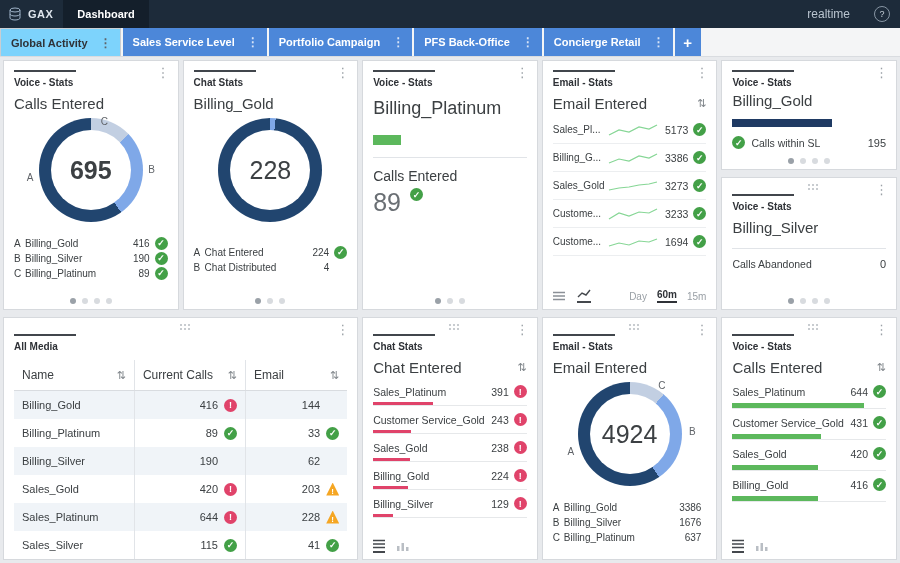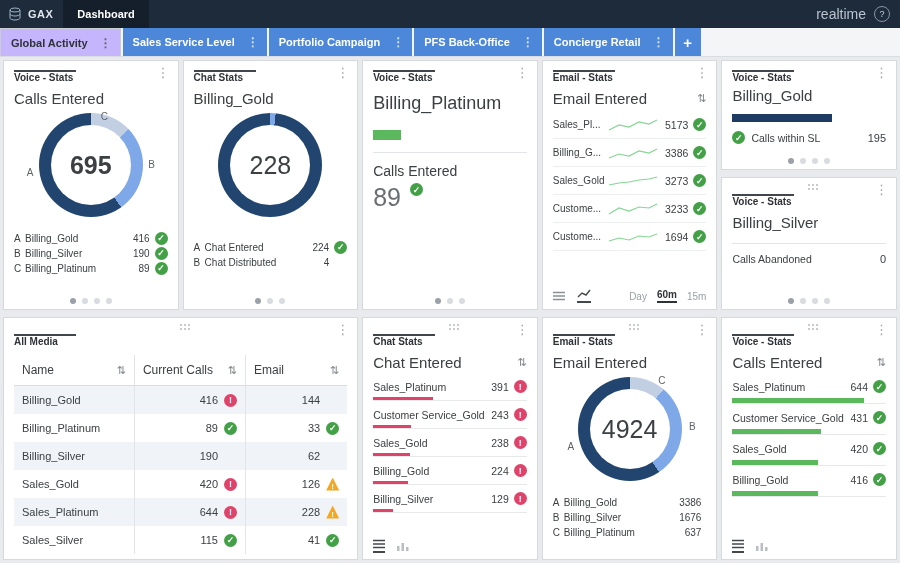--- a/index.html
+++ b/index.html
@@ -5,44 +5,44 @@
   html,body{margin:0;padding:0}
   body{width:900px;height:563px;overflow:hidden;background:#e8eaed;font-family:"Liberation Sans",sans-serif;-webkit-font-smoothing:antialiased}
   .app{display:flex;flex-direction:column;width:900px;height:563px}
 
   
   .topbar{height:28px;background:#1d2b3a;display:flex;align-items:center;color:#fff;flex:0 0 auto}
   .logo{margin:0 6px 0 8px;display:flex;align-items:center}
   .brand{font-size:11px;font-weight:bold;letter-spacing:.5px;margin-right:10px;color:#dfe6ee}
   .navitem{font-size:11px;font-weight:bold;height:100%;display:flex;align-items:center;padding:0 14px;background:#141f2b;cursor:pointer}
   .spacer{flex:1}
-  .mode{font-size:14px;color:#b9c4cf;margin-right:8px}
+  .mode{font-size:12px;color:#b9c4cf;margin-right:24px}
   .help{width:14px;height:14px;border:1px solid #8795a3;border-radius:50%;font-size:9px;display:flex;align-items:center;justify-content:center;color:#c7d0d9;margin-right:10px;cursor:pointer}
 
   
   .tabbar{height:28px;background:#f4f5f6;display:flex;align-items:stretch;border-bottom:1px solid #d9dce0;flex:0 0 auto}
   .tab{display:flex;align-items:center;background:#4c87d9;color:#fff;font-size:11px;font-weight:bold;padding:0 4px 0 10px;margin-right:2px;cursor:pointer;white-space:nowrap}
   .tab .kebab{color:#d7e4f8;margin-left:8px;font-size:12px;padding:0 4px}
-  .tab.active{background:#c4b5fd;color:#2f3237;border:1px solid #c9cdd2;border-bottom:none}
+  .tab.active{background:#7dd3fc;color:#2f3237;border:1px solid #c9cdd2;border-bottom:none}
   .tab.active .kebab{color:#5f6368}
   .addtab{width:26px;background:#4c87d9;color:#fff;display:flex;align-items:center;justify-content:center;font-size:15px;font-weight:bold;cursor:pointer}
 
   
   .grid{flex:1;margin:3px;display:grid;grid-template-columns:repeat(5,1fr);grid-template-rows:250px minmax(0,1fr);gap:7px 4px;min-height:0}
   .widget{background:#fff;border:1px solid #d6d9dd;position:relative;padding:0 10px;overflow:hidden;box-sizing:border-box}
   .stack{display:flex;flex-direction:column;gap:7px;min-height:0}
   .stack .widget.small{flex:0 0 110px}
   .stack .widget.grow{flex:1}
   .span2{grid-column:1/3}
 
   .menu{position:absolute;top:3px;right:3px;color:#9aa0a6;font-size:13px;line-height:13px;padding:2px 5px;cursor:pointer}
   .handle{position:absolute;top:6px;left:50%;transform:translateX(-50%);width:2px;height:2px;background:#b6bbc1;border-radius:50%;
           box-shadow:4px 0 0 #b6bbc1,8px 0 0 #b6bbc1,0 4px 0 #b6bbc1,4px 4px 0 #b6bbc1,8px 4px 0 #b6bbc1;cursor:grab}
   .rule{width:62px;height:2px;background:#41464c;margin-top:9px}
-  .subtitle{font-size:10px;font-weight:bold;color:#2f3237;}
+  .subtitle{font-size:10px;font-weight:bold;color:#2f3237;margin-top:5px}
   .title{font-size:15px;color:#3c4043;margin-top:7px}
   .title.big{font-size:18px;margin-top:10px}
   .title-row{display:flex;align-items:center;justify-content:space-between;margin-top:7px}
   .title-row .title{margin-top:0}
   .sort{color:#80868b;font-size:11px;cursor:pointer}
 
   
   .donut-wrap{position:relative;width:132px;margin:6px auto 0;height:116px}
   .donut{width:104px;height:104px;border-radius:50%;margin:6px auto 0;position:relative}
   .hole{position:absolute;inset:12px;background:#fff;border-radius:50%;display:flex;align-items:center;justify-content:center}
@@ -426,21 +426,21 @@
                 <span class="status st-none"></span>
               </span>
           </div>
           <div class="trow">
             <span class="td">Sales_Gold</span>
             <span class="td num">
                 <span>420</span>
                 <span class="status st-alert">!</span>
               </span>
             <span class="td num">
-                <span>126</span>
+                <span>203</span>
                 <span class="status st-warn">!</span>
               </span>
           </div>
           <div class="trow">
             <span class="td">Sales_Platinum</span>
             <span class="td num">
                 <span>644</span>
                 <span class="status st-alert">!</span>
               </span>
             <span class="td num">

